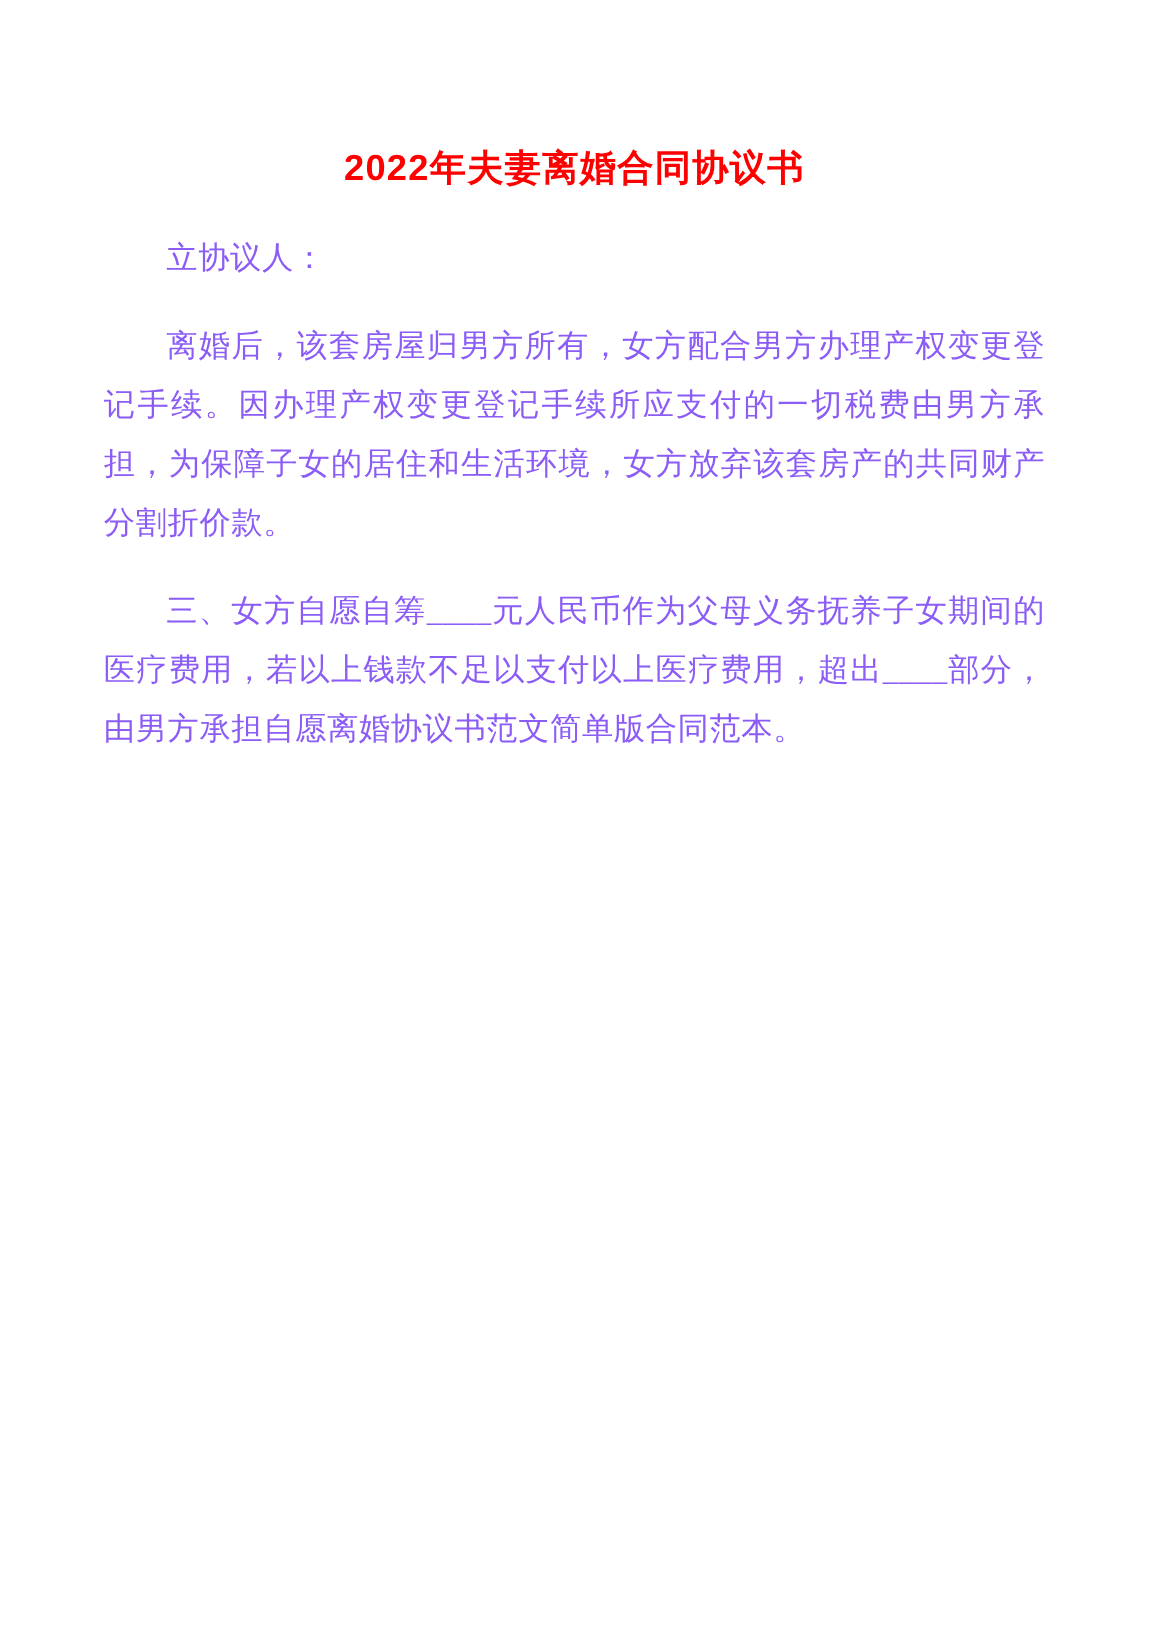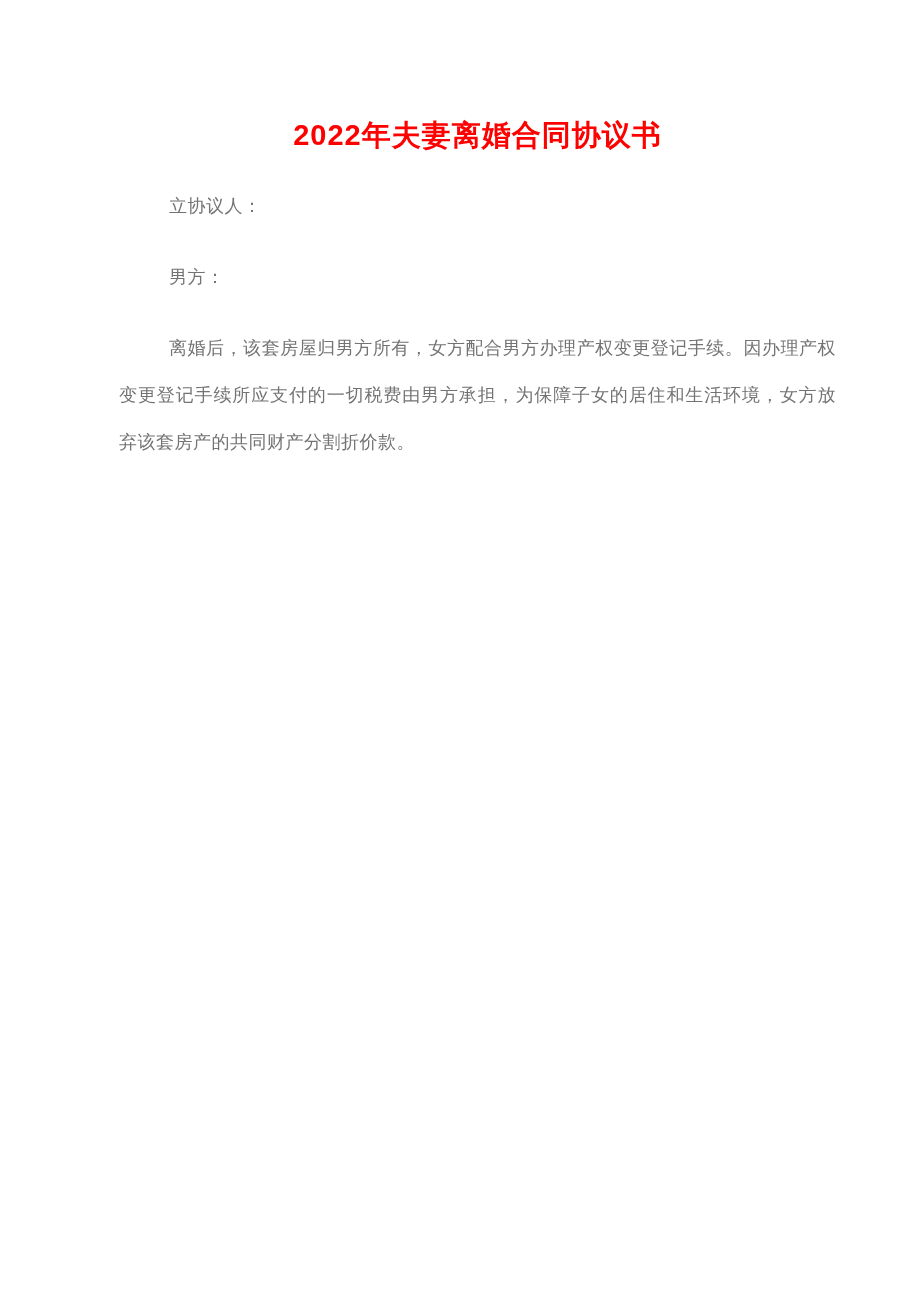--- a/index.html
+++ b/index.html
@@ -9,57 +9,57 @@
   }
   body {
     width: 920px;
     height: 1302px;
     overflow: hidden;
   }
   .page {
     box-sizing: border-box;
     width: 920px;
     height: 1302px;
-    padding: 112px 84px 0 119px;
+    padding: 112px 84px 0 83px;
     background: #ffffff;
   }
   .doc-title {
     margin: 0 0 24px 0;
     font-family: "Liberation Sans", sans-serif;
     font-weight: bold;
     font-size: 29px;
     line-height: 47px;
     text-align: center;
     color: #fe0000;
     letter-spacing: 1px;
   }
   .para {
     margin: 0 0 24px 0;
     font-family: Liberation Serif, serif;
-    font-size: 18px;
+    font-size: 25px;
     line-height: 47px;
-    color: #737373;
+    color: #8b5cf6;
     text-indent: 50px;
     text-align: justify;
     letter-spacing: 0.5px;
   }
   .para.bold {
     font-weight: bold;
   }
 </style>
 </head>
 <body>
 
 <div class="page">
   <h1 class="doc-title" style="color: rgb(254, 0, 0);">2022年夫妻离婚合同协议书</h1>
 
   <p class="para">立协议人：</p>
 
-  <p class="para">男方：</p>
 
 
 
 
 
 
   <p class="para">离婚后，该套房屋归男方所有，女方配合男方办理产权变更登记手续。因办理产权变更登记手续所应支付的一切税费由男方承担，为保障子女的居住和生活环境，女方放弃该套房产的共同财产分割折价款。</p>
 
+  <p class="para">三、女方自愿自筹____元人民币作为父母义务抚养子女期间的医疗费用，若以上钱款不足以支付以上医疗费用，超出____部分，由男方承担自愿离婚协议书范文简单版合同范本。</p>
 </div>
 
 </body></html>

